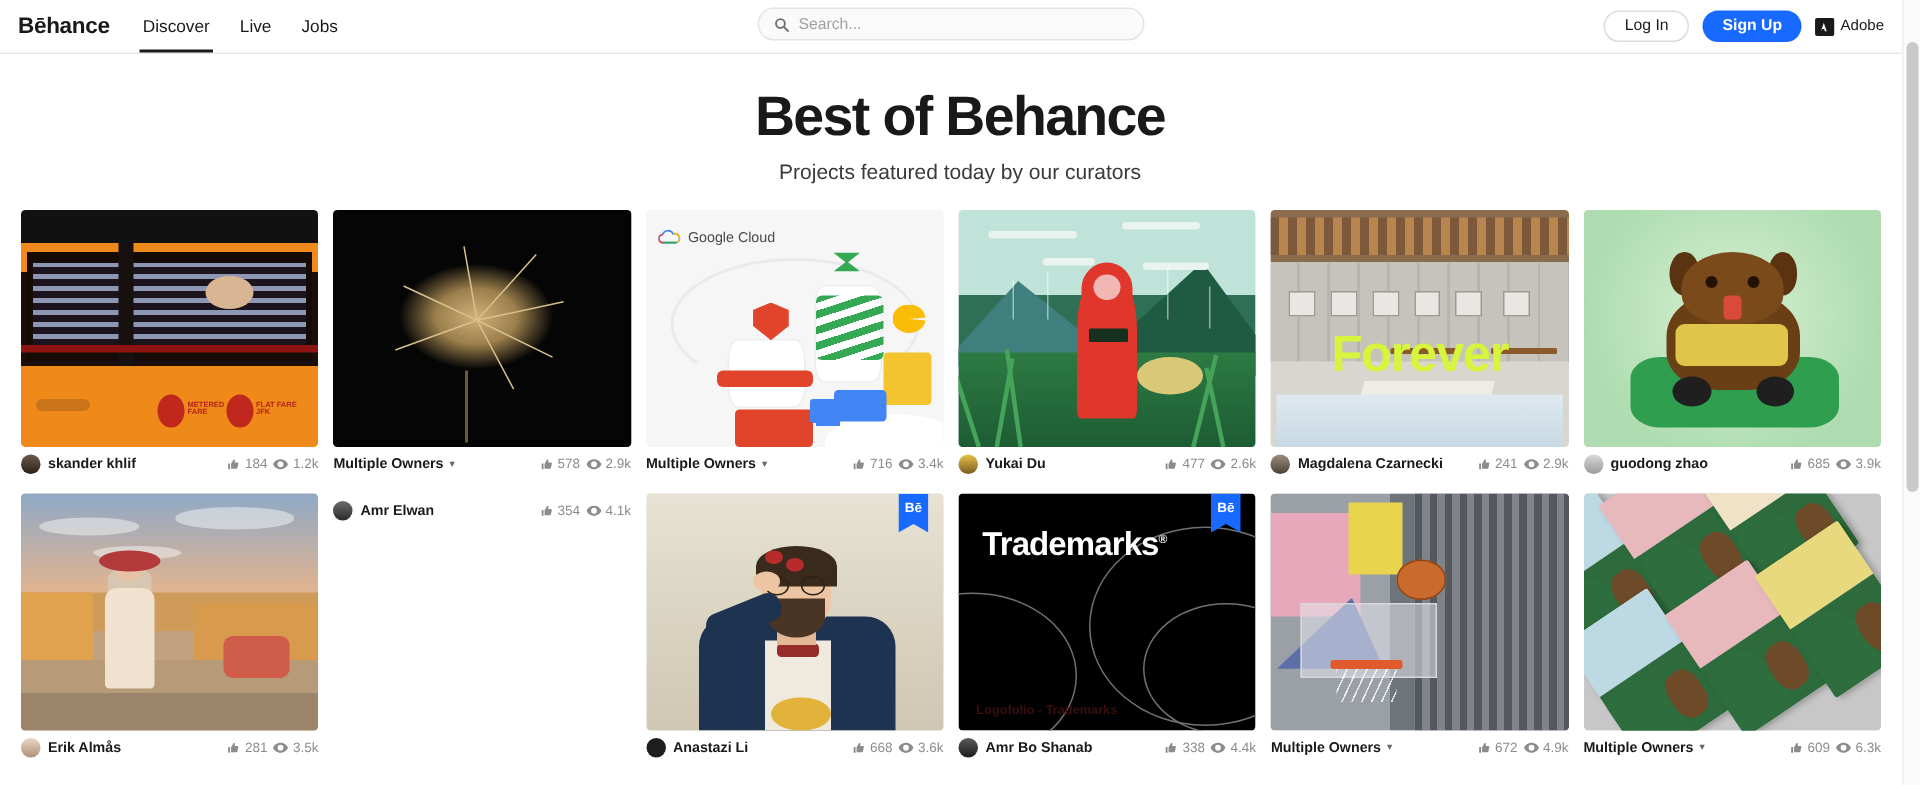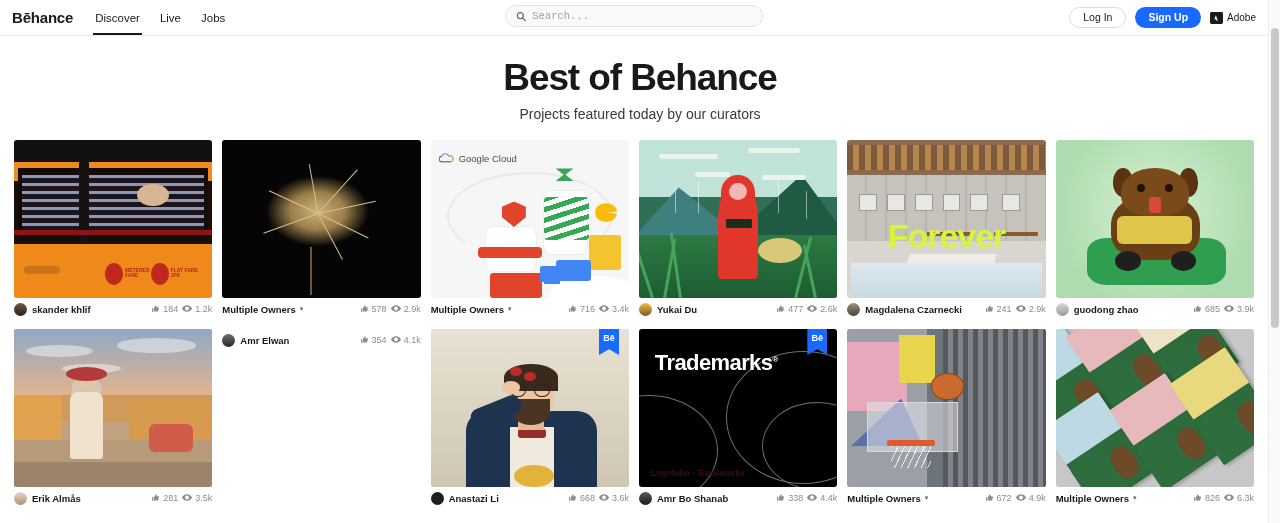--- a/index.html
+++ b/index.html
@@ -62,21 +62,21 @@
     border-radius: 11px;
     background: #fafafa;
     display: flex;
     align-items: center;
     padding: 0 10px;
     gap: 6px;
   }
   .search-box input {
     border: 0; outline: 0; background: transparent;
     font-size: 10.5px; color: #8a8a8a;
-    font-family: Liberation Mono, monospace;
+    font-family: Liberation Sans, sans-serif;
     width: 100%;
   }
   .search-box input::placeholder { color: #a0a0a0; }
 
   .header-right {
     margin-left: auto;
     display: flex;
     gap: 9px;
   }
   .btn-login {
@@ -170,21 +170,21 @@
   }
   .stats {
     margin-left: auto;
     display: flex;
     align-items: center;
     gap: 4px;
     color: #8c8c8c;
     font-size: 9px;
     white-space: nowrap;
   }
-  .stat { display: flex; align-items: flex-start; gap: 3px; }
+  .stat { display: flex; align-items: flex-end; gap: 3px; }
   .stat .num { color: #8c8c8c; }
   .ico { display: block; }
 
   
   .ribbon {
     position: absolute;
     top: 0; right: 10px;
     width: 20px; height: 26px;
     background: #1769ff;
     color: #fff;
@@ -872,21 +872,21 @@
       </div>
     </div>
     <div class="meta">
       <span class="owner">Multiple Owners</span>
       <span class="caret">▾</span>
       <span class="stats">
         <span class="stat">
           <svg class="ico" width="9" height="9" viewBox="0 0 16 16">
               <path d="M2 7h2.2v7H2zM5.4 7.3 8.6 2c1 .1 1.5.8 1.4 1.9l-.3 2h3.2c.8 0 1.3.6 1.1 1.4l-1.1 5c-.1.5-.6.9-1.1.9H5.4z" fill="#8c8c8c"></path>
             </svg>
-          <span class="num">826</span>
+          <span class="num">609</span>
         </span>
         <span class="stat">
           <svg class="ico" width="10" height="9" viewBox="0 0 18 12">
               <path d="M9 0C4.6 0 1.3 3 0 6c1.3 3 4.6 6 9 6s7.7-3 9-6c-1.3-3-4.6-6-9-6zm0 9.5A3.5 3.5 0 1 1 9 2.5a3.5 3.5 0 0 1 0 7z" fill="#8c8c8c"></path>
             </svg>
           <span class="num">6.3k</span>
         </span>
       </span>
     </div>
   </div>

